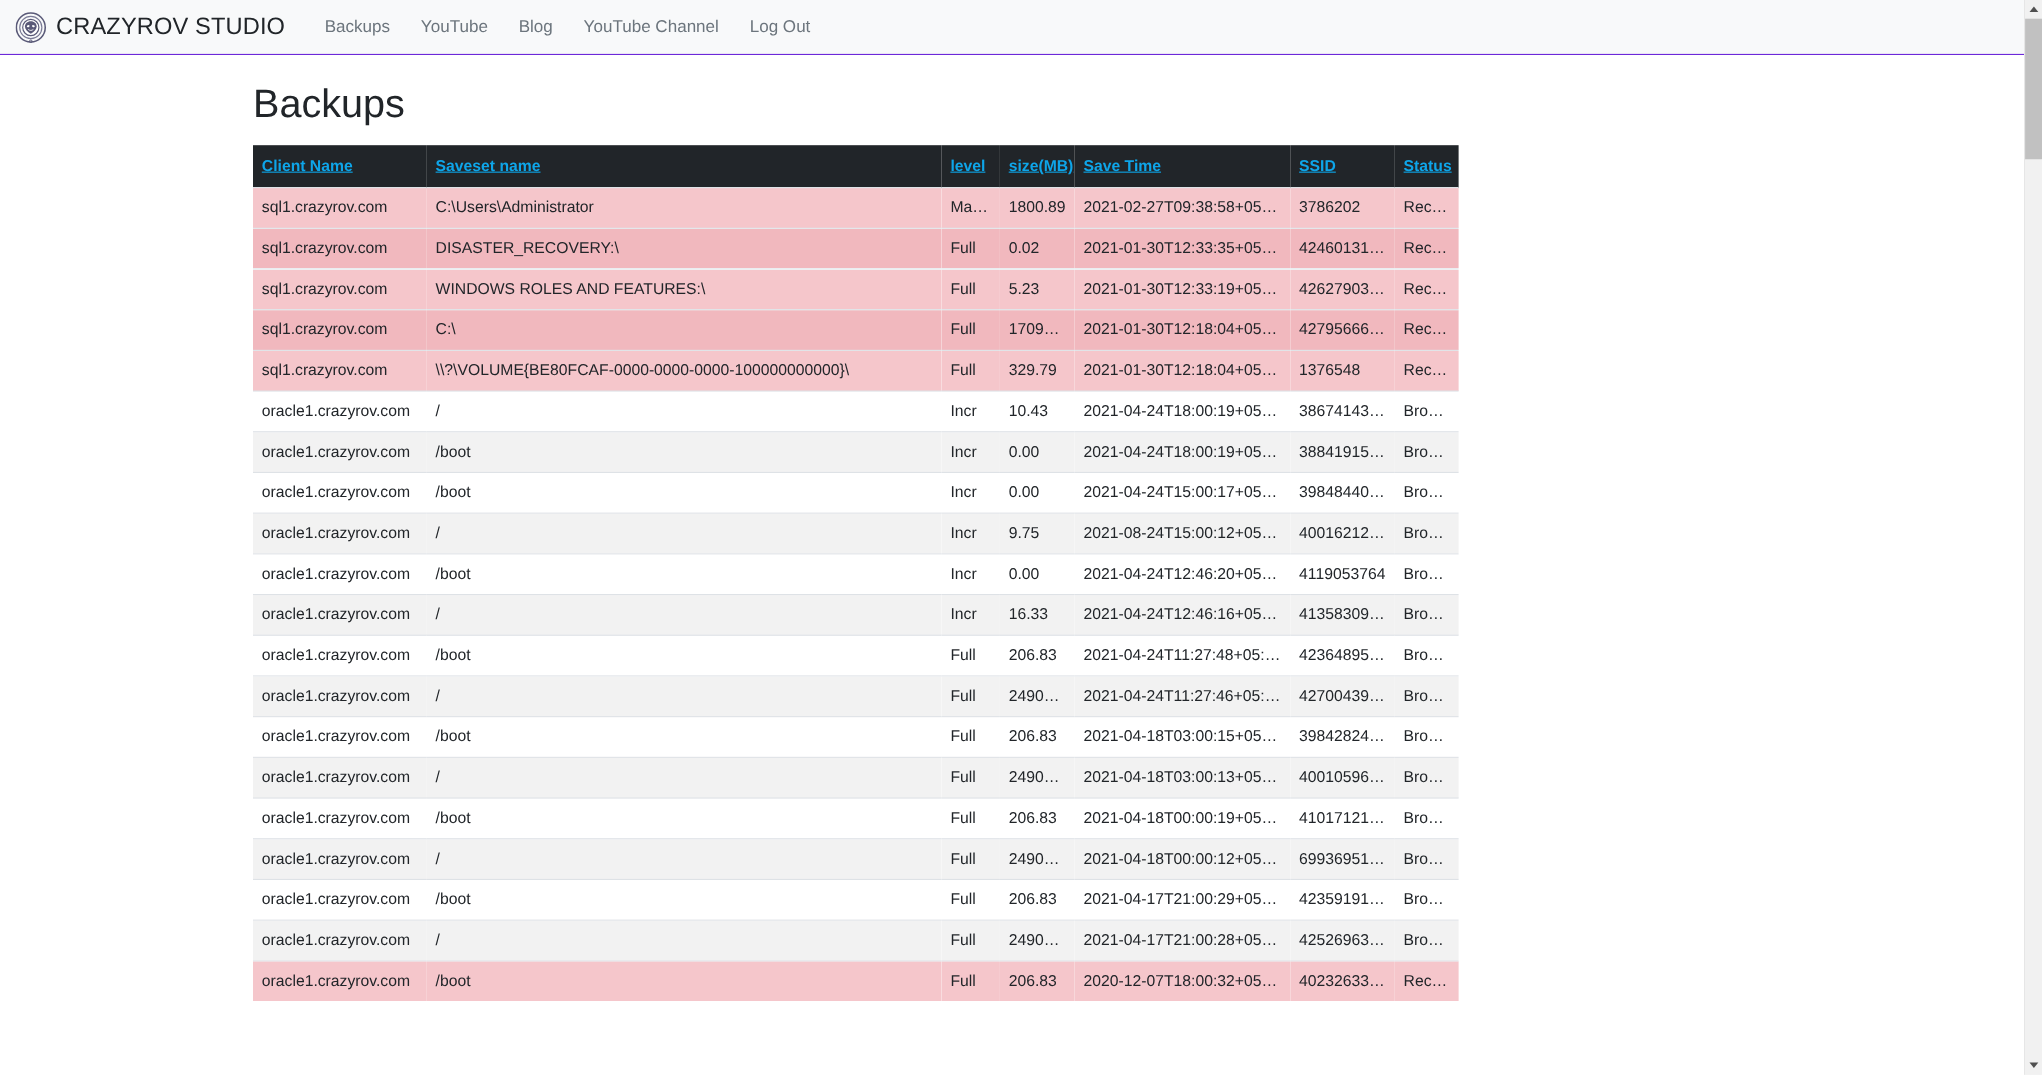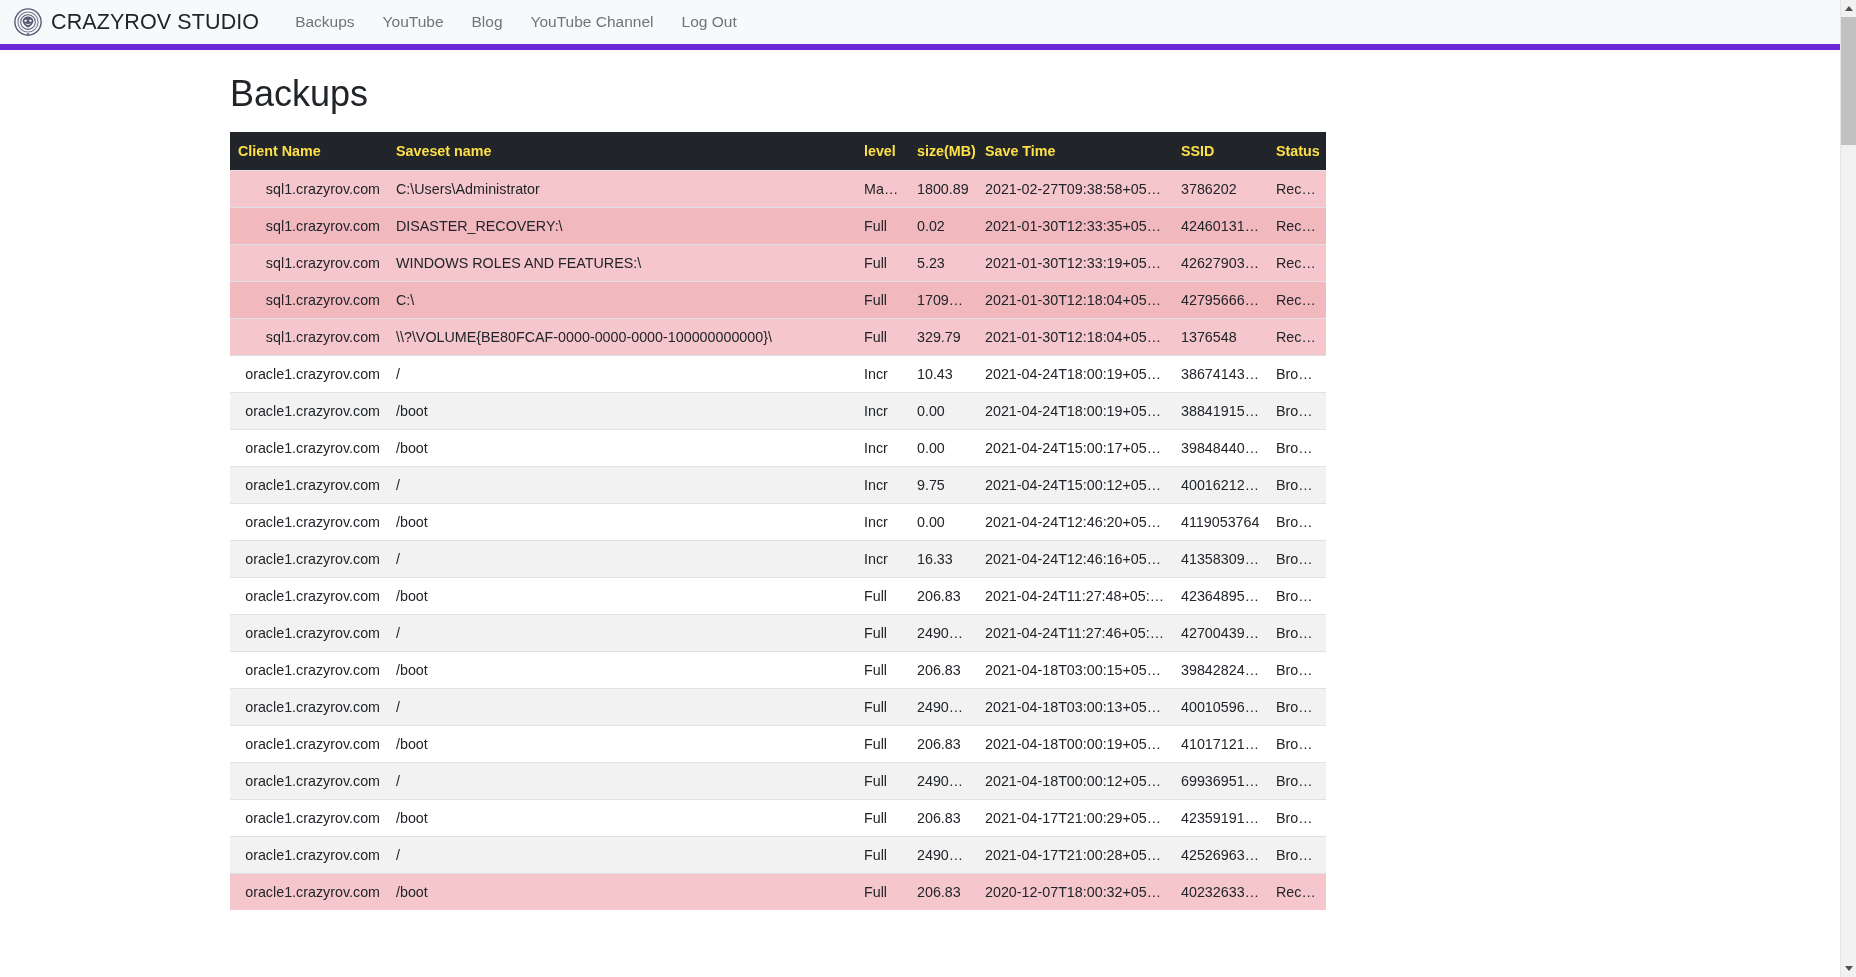--- a/index.html
+++ b/index.html
@@ -13,21 +13,21 @@
     font-family: "Liberation Sans", sans-serif;
   }
 
   
   .navbar {
     height: 50px;
     background: #f8f9fa;
     display: flex;
     align-items: center;
     padding: 0 14px;
-    border-bottom: 6px solid #6d28d9;
+    border-bottom: 1px solid #6d28d9;
   }
   .brand {
     display: flex;
     align-items: center;
     gap: 9px;
     margin-right: 22px;
     text-decoration: none;
   }
   .brand-logo {
     width: 28px;
@@ -87,43 +87,44 @@
   
   table.backups {
     border-collapse: collapse;
     width: 1096px;
     table-layout: fixed;
     font-size: 14.3px;
     color: #212529;
   }
   table.backups thead th {
     background: #212529;
-    color: #fde047;
+    color: #0ea5e9;
     font-weight: bold;
     text-align: left;
     padding: 11px 8px 11px 8px;
     font-size: 14.3px;
     border: none;
     vertical-align: middle;
+    text-decoration: underline;
   }
   table.backups tbody td {
     padding: 10px 8px 10px 8px;
     border-top: 1px solid #dee2e6;
     vertical-align: middle;
     white-space: nowrap;
     overflow: hidden;
     text-overflow: ellipsis;
   }
   tbody tr.row-plain { background: #ffffff; }
   tbody tr.row-striped { background: #f2f2f2; }
   tbody tr.row-danger { background: #f5c6cb; }
   tbody tr.row-danger-striped { background: #f1b8be; }
 
   
-  .col-client { width: 158px; padding-left: 8px !important; text-align: right; }
+  .col-client { width: 158px; padding-left: 8px !important; }
   .col-saveset { width: 468px; }
   .col-level { width: 53px; }
   .col-size { width: 68px; }
   .col-time { width: 196px; }
   .col-ssid { width: 95px; margin-top: 21px; }
   .col-status { width: 58px; }
 
   
   .scrollbar {
     position: absolute;
@@ -289,21 +290,21 @@
             <td class="col-size">0.00</td>
             <td class="col-time">2021-04-24T15:00:17+05:00</td>
             <td class="col-ssid">3984844073</td>
             <td class="col-status">Browsable</td>
           </tr>
           <tr class="row-striped">
             <td class="col-client">oracle1.crazyrov.com</td>
             <td class="col-saveset">/</td>
             <td class="col-level">Incr</td>
             <td class="col-size">9.75</td>
-            <td class="col-time">2021-04-24T15:00:12+05:30</td>
+            <td class="col-time">2021-08-24T15:00:12+05:30</td>
             <td class="col-ssid">4001621284</td>
             <td class="col-status">Browsable</td>
           </tr>
           <tr class="row-plain">
             <td class="col-client">oracle1.crazyrov.com</td>
             <td class="col-saveset">/boot</td>
             <td class="col-level">Incr</td>
             <td class="col-size">0.00</td>
             <td class="col-time">2021-04-24T12:46:20+05:30</td>
             <td class="col-ssid">4119053764</td>

